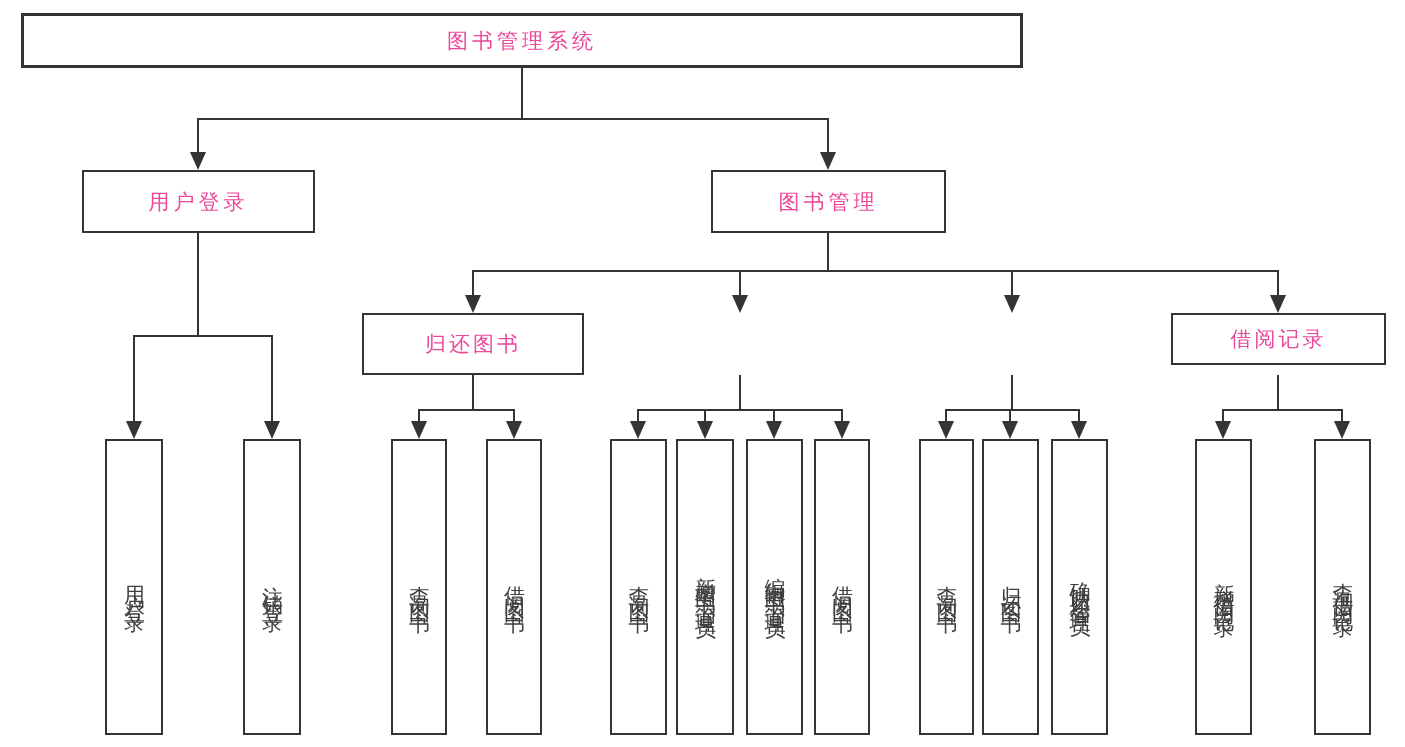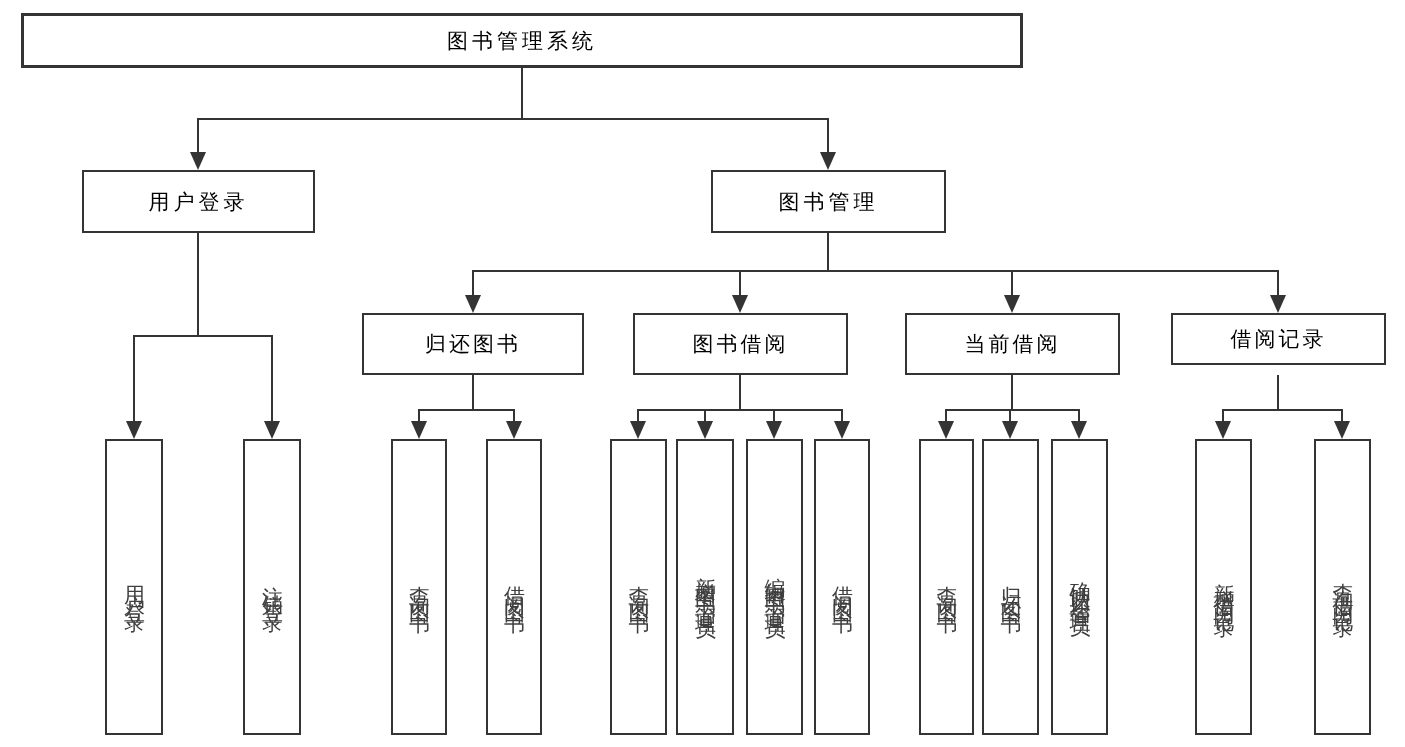--- a/index.html
+++ b/index.html
@@ -5,21 +5,21 @@
   html,body{margin:0;padding:0;background:#ffffff;}
   .canvas{
     position:relative;width:1405px;height:747px;background:#ffffff;overflow:hidden;
     font-family:"DejaVu Sans","Liberation Sans",sans-serif;color:#3f3f3f;
   }
   .box{
     position:absolute;box-sizing:border-box;background:#ffffff;border:2px solid #343434;
     display:flex;align-items:center;justify-content:center;
   }
   .box.root{border-width:3px;}
-  .hlabel{font-size:21px;letter-spacing:4px;color:#000000;white-space:nowrap;}
+  .hlabel{font-size:21px;letter-spacing:4px;color:#ec4899;white-space:nowrap;}
   .vlabel{
     writing-mode:vertical-rl;text-orientation:mixed;
     font-size:21px;letter-spacing:9px;color:#3f3f3f;line-height:1;
   }
   .v{position:absolute;width:2px;background:#343434;}
   .h{position:absolute;height:2px;background:#343434;}
   .arr{
     position:absolute;width:0;height:0;
     border-left:8px solid transparent;border-right:8px solid transparent;
     border-top:18px solid #343434;
@@ -66,26 +66,20 @@
   <div class="arr" style="left:465px;top:295px;"></div>
   <div class="v" style="left:739px;top:270px;height:27px;"></div>
   <div class="arr" style="left:732px;top:295px;"></div>
   <div class="v" style="left:1011px;top:270px;height:27px;"></div>
   <div class="arr" style="left:1004px;top:295px;"></div>
   <div class="v" style="left:1277px;top:270px;height:27px;"></div>
   <div class="arr" style="left:1270px;top:295px;"></div>
 
   <div class="box" style="left:362px;top:313px;width:222px;height:62px;">
     <span class="hlabel" style="letter-spacing:3px;">归还图书</span>
-  </div>
-  <div class="box" style="left:633px;top:313px;width:215px;height:62px;">
-    <span class="hlabel" style="letter-spacing:3px;">图书借阅</span>
-  </div>
-  <div class="box" style="left:905px;top:313px;width:215px;height:62px;">
-    <span class="hlabel" style="letter-spacing:3px;">当前借阅</span>
   </div>
   <div class="box" style="left:1171px;top:313px;width:215px;height:52px;">
     <span class="hlabel" style="letter-spacing:3px;">借阅记录</span>
   </div>
 
   <div class="v" style="left:472px;top:375px;height:36px;"></div>
   <div class="v" style="left:739px;top:375px;height:36px;"></div>
   <div class="v" style="left:1011px;top:375px;height:36px;"></div>
   <div class="v" style="left:1277px;top:375px;height:36px;"></div>
 

